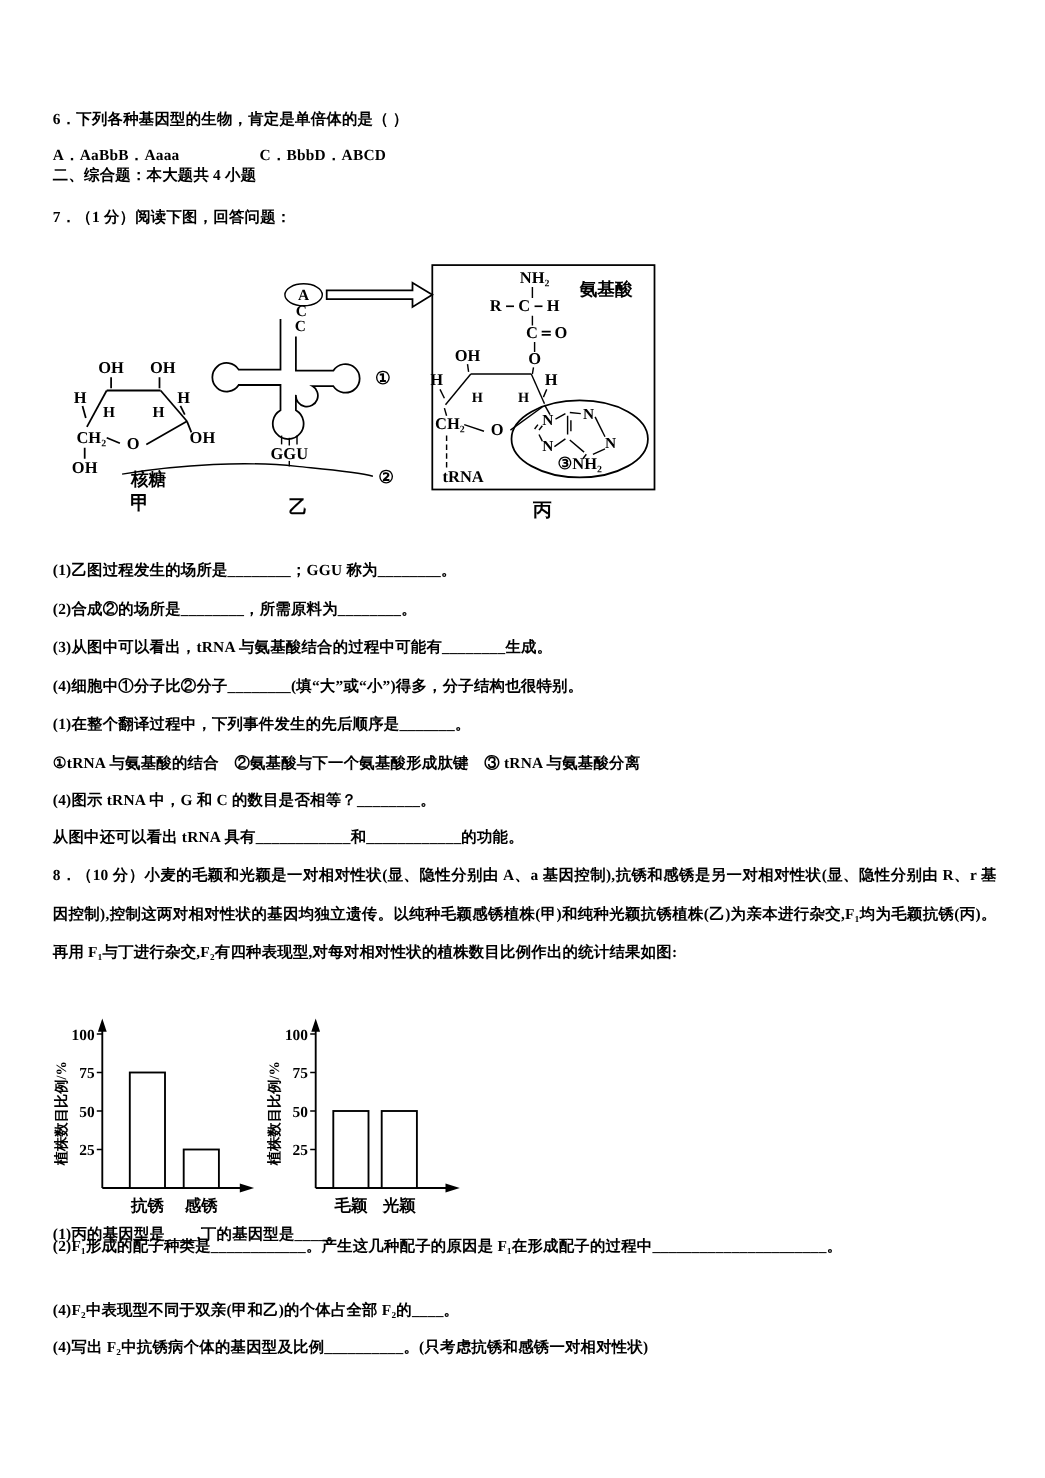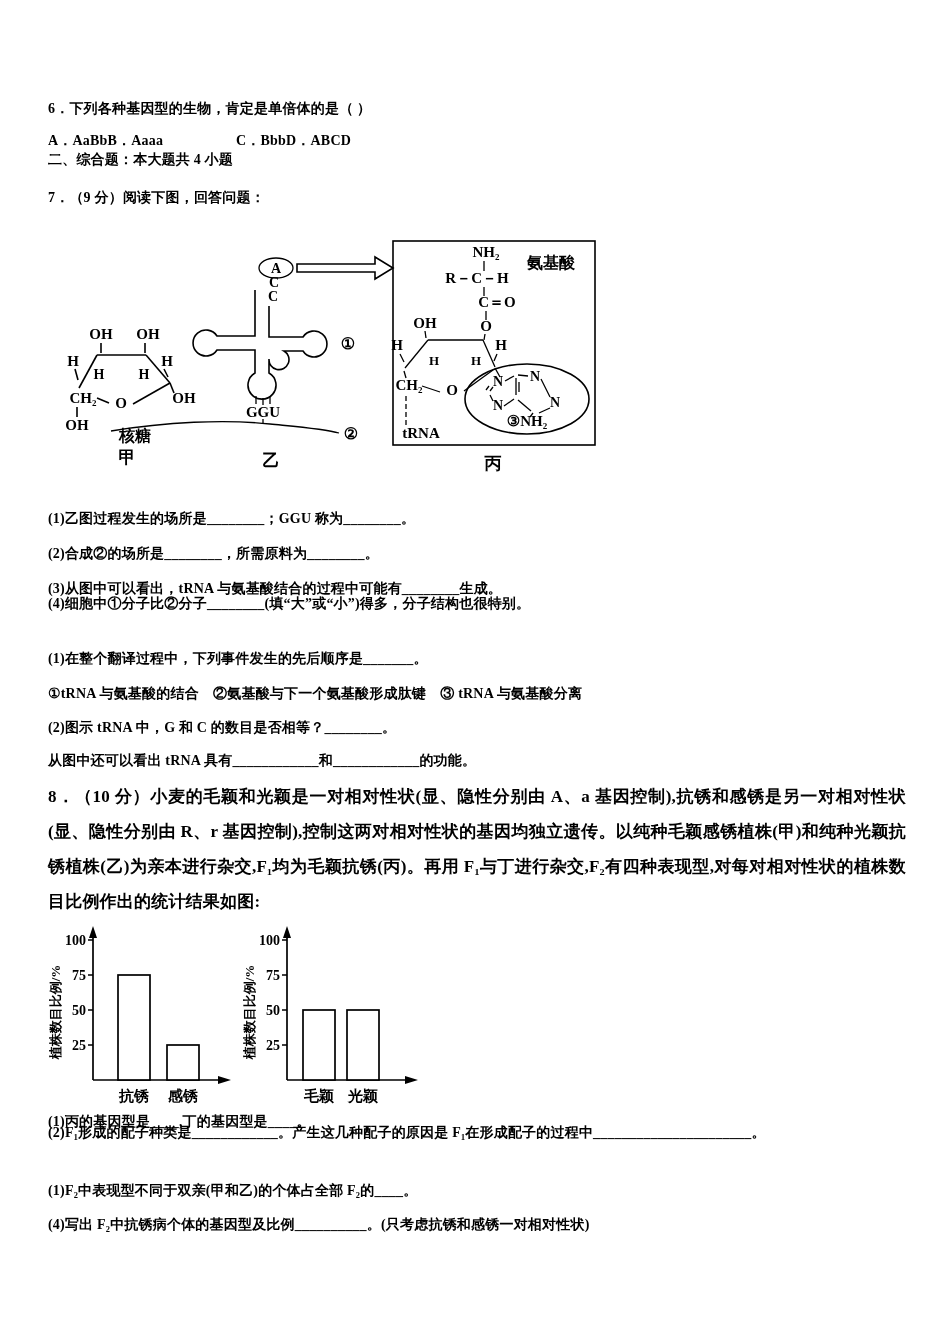--- a/index.html
+++ b/index.html
@@ -11,41 +11,41 @@
     color:#000;
     overflow:hidden;
   }
   .line {
     position:absolute; left:48px;
     font-size:14px; font-weight:bold;
     white-space:pre; letter-spacing:0.2px;
   }
   .para {
     position:absolute; left:48px; width:858px;
-    font-size:17px; font-weight:bold;
+    font-size:14px; font-weight:bold;
     line-height:35px; text-align:justify; text-align-last:left;
     letter-spacing:0.2px;
   }
   svg { position:absolute; }
   svg text {
     font-family:"Liberation Serif","DejaVu Serif",serif;
     font-weight:bold; fill:#000; stroke:none;
   }
   .stroke { stroke:#000; stroke-width:1.6; fill:none; }
   .stroke-thin { stroke:#000; stroke-width:1.3; fill:none; }
 </style>
 </head>
 <body>
 
 <div class="line" style="top:100px">6．下列各种基因型的生物，肯定是单倍体的是（ ）</div>
 <div class="line" style="top:132px">A．AaBbB．Aaaa</div>
 <div class="line" style="top:132px; left:236px">C．BbbD．ABCD</div>
 
 <div class="line" style="top:151px">二、综合题：本大题共 4 小题</div>
-<div class="line" style="top:189px">7．（9 分）阅读下图，回答问题：</div>
+<div class="line" style="top:189px">7．（1 分）阅读下图，回答问题：</div>
 
 <svg style="left:45px; top:226px" width="560" height="252" viewBox="0 0 560 252">
 
   <g>
     <g class="stroke">
       <line x1="56" y1="117" x2="56" y2="127"></line>
       <line x1="100" y1="117" x2="100" y2="127"></line>
       <line x1="52" y1="129" x2="101" y2="129"></line>
       <line x1="52" y1="129" x2="34" y2="162"></line>
       <line x1="101" y1="129" x2="125" y2="157"></line>
@@ -144,24 +144,24 @@
     <text x="453" y="184" font-size="14" text-anchor="middle">N</text>
     <text x="510" y="181" font-size="14" text-anchor="middle">N</text>
     <text x="482" y="200" font-size="15" text-anchor="middle">③NH₂</text>
     <text x="448" y="243" font-size="17" text-anchor="middle">丙</text>
   </g>
 </svg>
 
 <div class="line" style="top:510px">(1)乙图过程发生的场所是________；GGU 称为________。</div>
 <div class="line" style="top:545px">(2)合成②的场所是________，所需原料为________。</div>
 <div class="line" style="top:580px">(3)从图中可以看出，tRNA 与氨基酸结合的过程中可能有________生成。</div>
-<div class="line" style="top:595px">(4)细胞中①分子比②分子________(填“大”或“小”)得多，分子结构也很特别。</div>
+<div class="line" style="top:615px">(4)细胞中①分子比②分子________(填“大”或“小”)得多，分子结构也很特别。</div>
 <div class="line" style="top:650px">(1)在整个翻译过程中，下列事件发生的先后顺序是_______。</div>
 <div class="line" style="top:685px">①tRNA 与氨基酸的结合　②氨基酸与下一个氨基酸形成肽键　③ tRNA 与氨基酸分离</div>
-<div class="line" style="top:719px">(2)图示 tRNA 中，G 和 C 的数目是否相等？________。</div>
+<div class="line" style="top:719px">(4)图示 tRNA 中，G 和 C 的数目是否相等？________。</div>
 <div class="line" style="top:752px">从图中还可以看出 tRNA 具有____________和____________的功能。</div>
 
 <div class="para" style="top:779px">8．（10 分）小麦的毛颖和光颖是一对相对性状(显、隐性分别由 A、a 基因控制),抗锈和感锈是另一对相对性状(显、隐性分别由 R、r 基因控制),控制这两对相对性状的基因均独立遗传。以纯种毛颖感锈植株(甲)和纯种光颖抗锈植株(乙)为亲本进行杂交,F₁均为毛颖抗锈(丙)。再用 F₁与丁进行杂交,F₂有四种表现型,对每对相对性状的植株数目比例作出的统计结果如图:</div>
 
 <svg id="charts" style="left:45px; top:920px" width="420" height="192" viewBox="0 0 420 192">
     <g>
       <line x1="48" y1="160" x2="48" y2="14" stroke="#000" stroke-width="1.7"></line>
       <polygon points="44,18 52,18 48,6" fill="#000"></polygon>
       <line x1="48" y1="160" x2="178" y2="160" stroke="#000" stroke-width="1.7"></line>
       <polygon points="173,156 173,164 186,160" fill="#000"></polygon>
@@ -195,14 +195,14 @@
       <text x="209" y="92" font-size="13" text-anchor="middle" transform="rotate(-90 209 92)">植株数目比例/%</text>
       <rect x="258" y="90" width="32" height="70" fill="#fff" stroke="#000" stroke-width="1.7"></rect>
       <text x="274" y="181" font-size="15" text-anchor="middle">毛颖</text>
       <rect x="302" y="90" width="32" height="70" fill="#fff" stroke="#000" stroke-width="1.7"></rect>
       <text x="318" y="181" font-size="15" text-anchor="middle">光颖</text>
     </g>
   </svg>
 
 <div class="line" style="top:1113px">(1)丙的基因型是____,丁的基因型是____。</div>
 <div class="line" style="top:1124px">(2)F₁形成的配子种类是____________。产生这几种配子的原因是 F₁在形成配子的过程中______________________。</div>
-<div class="line" style="top:1182px">(1)F₂中表现型不同于双亲(甲和乙)的个体占全部 F₂的____。</div>
+<div class="line" style="top:1182px">(4)F₂中表现型不同于双亲(甲和乙)的个体占全部 F₂的____。</div>
 <div class="line" style="top:1216px">(4)写出 F₂中抗锈病个体的基因型及比例__________。(只考虑抗锈和感锈一对相对性状)</div>
 
 </body></html>

